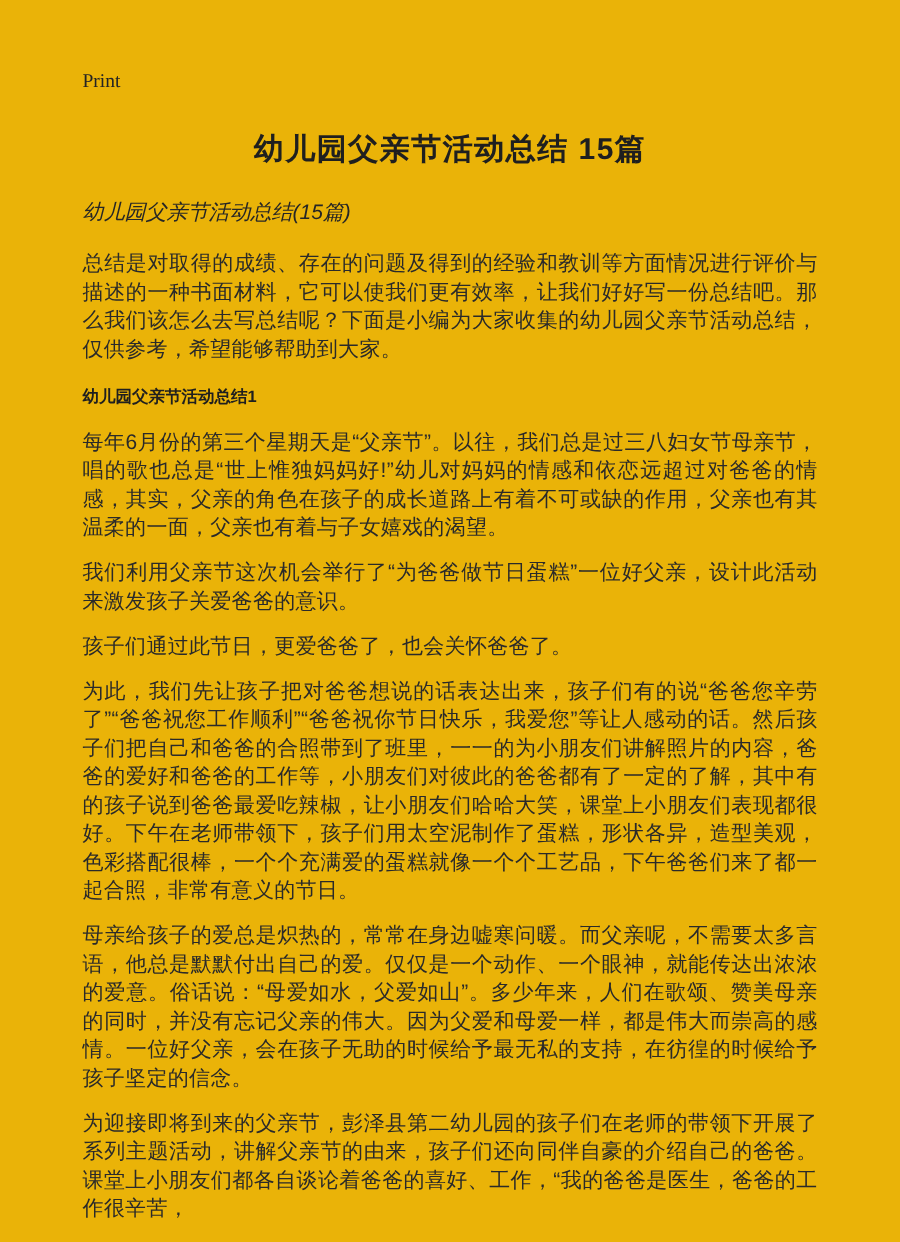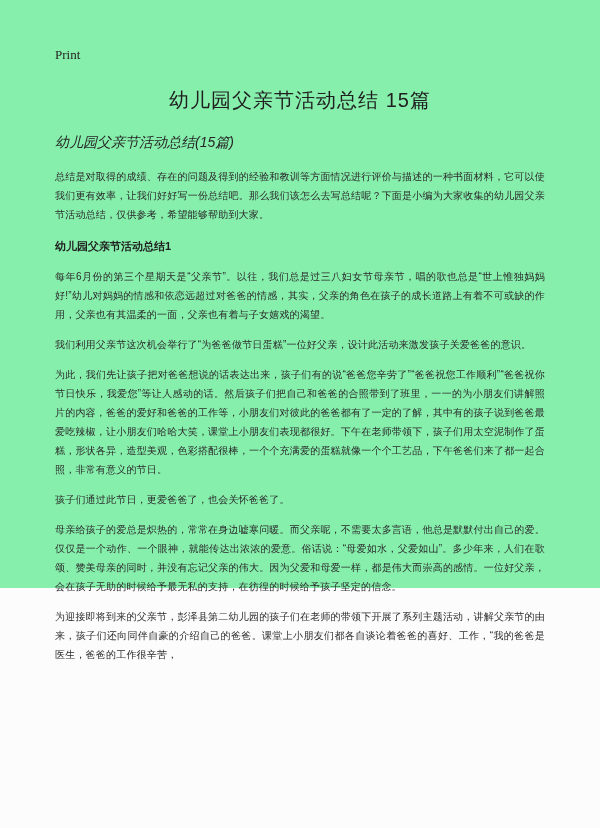--- a/index.html
+++ b/index.html
@@ -5,49 +5,49 @@
   * { margin: 0; padding: 0; box-sizing: border-box; }
   html, body {
     width: 600px;
     height: 828px;
     background: #fcfcfc;
     overflow: hidden;
     font-family: "Liberation Sans", "DejaVu Sans", sans-serif;
   }
   .page {
     width: 600px;
-    height: 588px;
+    height: 828px;
     padding: 45px 55px 0 55px;
-    background: #86efac;
+    background: #eab308;
     color: #262626;
   }
   .print {
     font-family: "Liberation Serif", "DejaVu Serif", serif;
     font-size: 13px;
     color: #242424;
     margin-bottom: 14px;
     cursor: pointer;
     display: inline-block;
   }
   .title {
     text-align: center;
     font-size: 20px;
-    font-weight: normal;
+    font-weight: bold;
     color: #1f1f1f;
     margin: 10px 0 20px 0;
     letter-spacing: 1px;
   }
   .subtitle {
     font-size: 14px;
     color: #262626;
     margin-bottom: 15px;
     font-style: italic;
   }
   .para {
-    font-size: 10px;
+    font-size: 14px;
     line-height: 19px;
     text-align: justify;
     color: #2a2a2a;
     margin-bottom: 11px;
     letter-spacing: 0.2px;
   }
   .heading {
     font-size: 11px;
     font-weight: bold;
     color: #1f1f1f;
@@ -66,22 +66,22 @@
   <div class="subtitle">幼儿园父亲节活动总结(15篇)</div>
 
   <p class="para">总结是对取得的成绩、存在的问题及得到的经验和教训等方面情况进行评价与描述的一种书面材料，它可以使我们更有效率，让我们好好写一份总结吧。那么我们该怎么去写总结呢？下面是小编为大家收集的幼儿园父亲节活动总结，仅供参考，希望能够帮助到大家。</p>
 
   <h2 class="heading">幼儿园父亲节活动总结1</h2>
 
   <p class="para">每年6月份的第三个星期天是“父亲节”。以往，我们总是过三八妇女节母亲节，唱的歌也总是“世上惟独妈妈好!”幼儿对妈妈的情感和依恋远超过对爸爸的情感，其实，父亲的角色在孩子的成长道路上有着不可或缺的作用，父亲也有其温柔的一面，父亲也有着与子女嬉戏的渴望。</p>
 
   <p class="para">我们利用父亲节这次机会举行了“为爸爸做节日蛋糕”一位好父亲，设计此活动来激发孩子关爱爸爸的意识。</p>
 
+  <p class="para">孩子们通过此节日，更爱爸爸了，也会关怀爸爸了。</p>
+
   <p class="para">为此，我们先让孩子把对爸爸想说的话表达出来，孩子们有的说“爸爸您辛劳了”“爸爸祝您工作顺利”“爸爸祝你节日快乐，我爱您”等让人感动的话。然后孩子们把自己和爸爸的合照带到了班里，一一的为小朋友们讲解照片的内容，爸爸的爱好和爸爸的工作等，小朋友们对彼此的爸爸都有了一定的了解，其中有的孩子说到爸爸最爱吃辣椒，让小朋友们哈哈大笑，课堂上小朋友们表现都很好。下午在老师带领下，孩子们用太空泥制作了蛋糕，形状各异，造型美观，色彩搭配很棒，一个个充满爱的蛋糕就像一个个工艺品，下午爸爸们来了都一起合照，非常有意义的节日。</p>
-
-  <p class="para">孩子们通过此节日，更爱爸爸了，也会关怀爸爸了。</p>
 
 
   <p class="para">母亲给孩子的爱总是炽热的，常常在身边嘘寒问暖。而父亲呢，不需要太多言语，他总是默默付出自己的爱。仅仅是一个动作、一个眼神，就能传达出浓浓的爱意。俗话说：“母爱如水，父爱如山”。多少年来，人们在歌颂、赞美母亲的同时，并没有忘记父亲的伟大。因为父爱和母爱一样，都是伟大而崇高的感情。一位好父亲，会在孩子无助的时候给予最无私的支持，在彷徨的时候给予孩子坚定的信念。</p>
 
   <p class="para">为迎接即将到来的父亲节，彭泽县第二幼儿园的孩子们在老师的带领下开展了系列主题活动，讲解父亲节的由来，孩子们还向同伴自豪的介绍自己的爸爸。课堂上小朋友们都各自谈论着爸爸的喜好、工作，“我的爸爸是医生，爸爸的工作很辛苦，</p>
 
 </div>
 
 </body></html>

